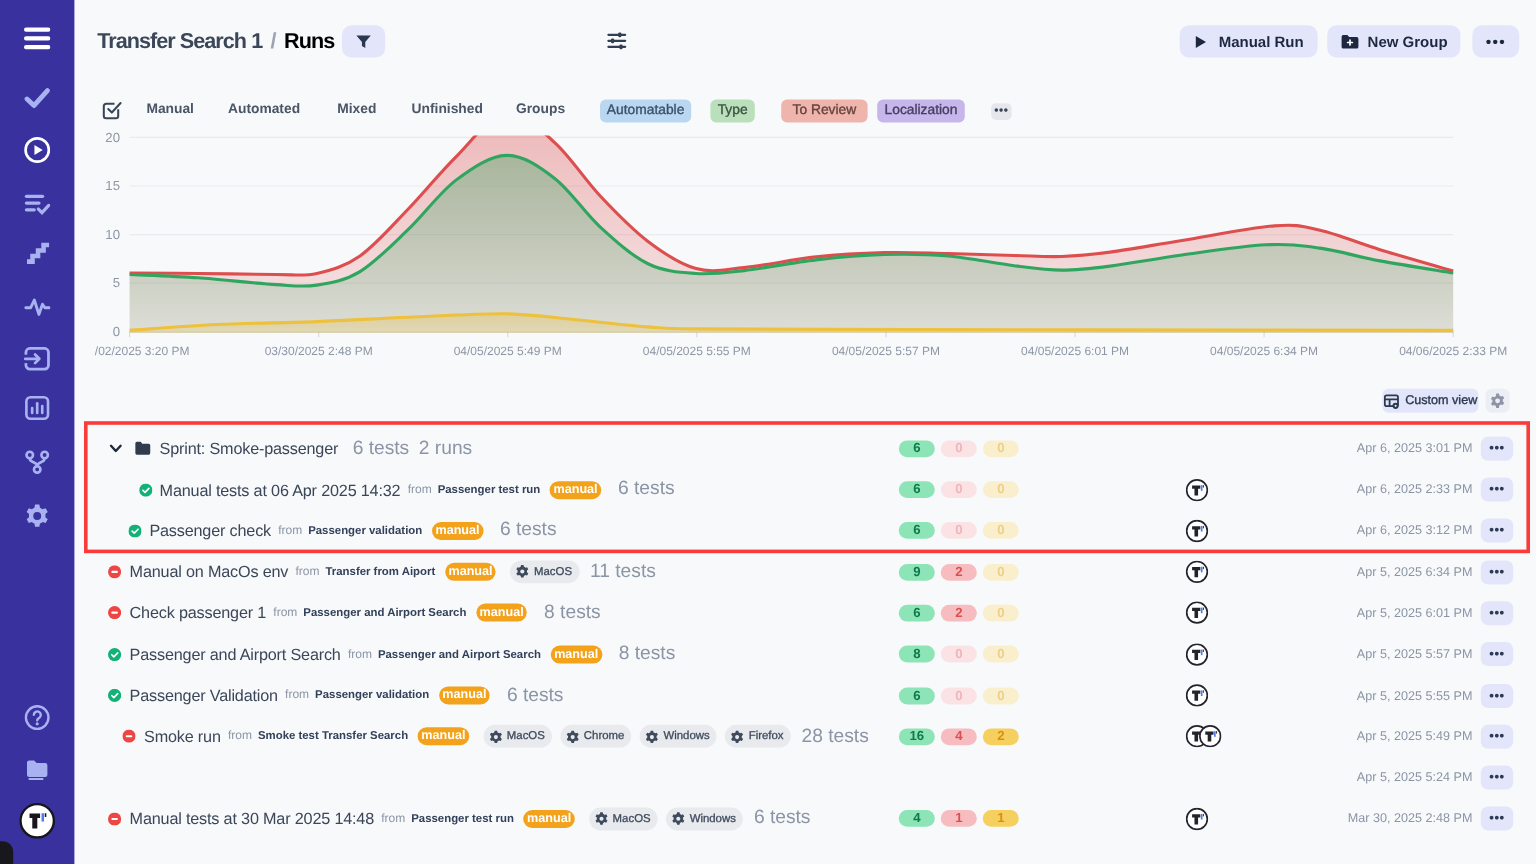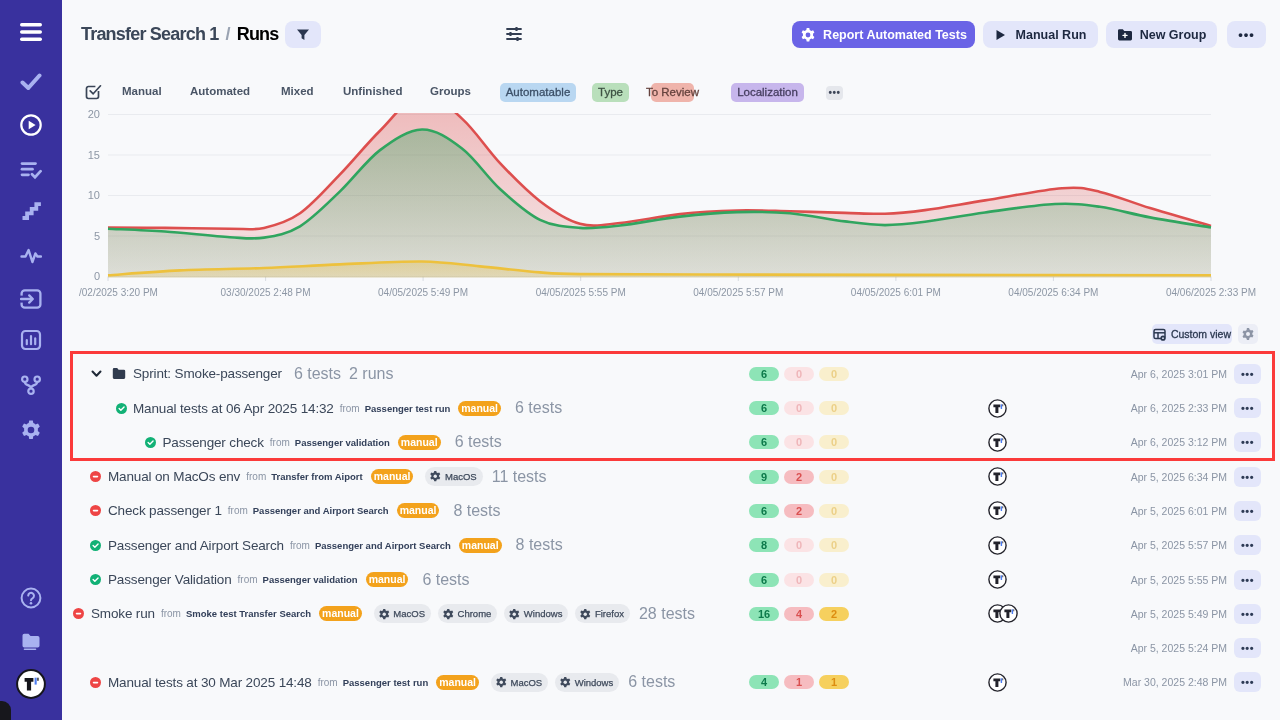--- a/index.html
+++ b/index.html
@@ -166,24 +166,20 @@
           <line x1="2" y1="4" x2="16" y2="4"></line>
           <line x1="2" y1="9" x2="16" y2="9"></line>
           <line x1="2" y1="14" x2="16" y2="14"></line>
         </g>
         <g fill="#333e52">
           <rect x="10.2" y="2" width="2.6" height="4" rx="1"></rect>
           <rect x="4.2" y="7" width="2.6" height="4" rx="1"></rect>
           <rect x="11.2" y="12" width="2.6" height="4" rx="1"></rect>
         </g>
       </svg></div>
-<div class="btn abs" style="left:792px;top:21px;width:183px;height:27px;background:#6a63e6;border-radius:8px;color:#fff;font-size:12.5px;font-weight:700;gap:7px;white-space:nowrap"><svg width="16" height="16" viewBox="0 0 16 16" style="">
-        <path d="M6.7 1.1 h2.6 l.4 1.9 a5.4 5.4 0 0 1 1.6.9 l1.8-.6 1.3 2.2-1.4 1.3a5.5 5.5 0 0 1 0 1.9 l1.4 1.3-1.3 2.2-1.8-.6a5.4 5.4 0 0 1-1.6.9 l-.4 1.9 h-2.6 l-.4-1.9a5.4 5.4 0 0 1-1.6-.9 l-1.8.6-1.3-2.2 1.4-1.3a5.5 5.5 0 0 1 0-1.9 L1.6 5.5 2.9 3.3l1.8.6a5.4 5.4 0 0 1 1.6-.9 Z" fill="#fff"></path>
-        <circle cx="8" cy="8" r="2.4" fill="#6a63e6"></circle>
-      </svg>Report Automated Tests</div>
 <div class="btn lav abs" style="left:983px;top:21px;width:115px;height:27px;font-size:12.5px;font-weight:700;color:#1d2840;gap:10px;white-space:nowrap"><svg width="11" height="12" viewBox="0 0 11 12" style="">
         <path d="M1.5 1 L10 6 L1.5 11 Z" fill="#1d2840"></path>
       </svg>Manual Run</div>
 <div class="btn lav abs" style="left:1106px;top:21px;width:111px;height:27px;font-size:12.5px;font-weight:700;color:#1d2840;gap:7px;white-space:nowrap"><svg width="16" height="14" viewBox="0 0 16 14" style="">
         <path d="M1 2.6 a1.4 1.4 0 0 1 1.4-1.4 h3.4 l1.5 1.7 h6.3 a1.4 1.4 0 0 1 1.4 1.4 v6.8 a1.4 1.4 0 0 1-1.4 1.4 H2.4 a1.4 1.4 0 0 1-1.4-1.4 Z" fill="#1d2840"></path>
         <g stroke="#fff" stroke-width="1.4" stroke-linecap="round">
           <line x1="8" y1="5.4" x2="8" y2="9.4"></line>
           <line x1="6" y1="7.4" x2="10" y2="7.4"></line>
         </g>
       </svg>New Group</div>
@@ -195,21 +191,21 @@
           <path d="M6.2 7.8 l3 3 L16.5 2.8" stroke-linecap="round" stroke-linejoin="round"></path>
         </g>
       </svg></div>
     <div class="abs tb" style="left:122px">Manual</div>
     <div class="abs tb" style="left:190px">Automated</div>
     <div class="abs tb" style="left:281px">Mixed</div>
     <div class="abs tb" style="left:343px">Unfinished</div>
     <div class="abs tb" style="left:430px">Groups</div>
     <div class="abs chipf" style="left:500px;width:76px;background:#b9d7f1;color:#3c5068">Automatable</div>
     <div class="abs chipf" style="left:592px;width:37px;background:#b9dfbb;color:#3e5344">Type</div>
-    <div class="abs chipf" style="left:651px;width:43px;background:#efb4ab;color:#66433e">To Review</div>
+    <div class="abs chipf" style="left:651px;width:72px;background:#efb4ab;color:#66433e">To Review</div>
     <div class="abs chipf" style="left:731px;width:73px;background:#c7b6ec;color:#463e60">Localization</div>
     <div class="abs" style="left:826px;top:85.5px;width:17px;height:14px;background:#e5e7ec;border-radius:4px;color:#3c4557;font-size:10px;font-weight:700;display:flex;align-items:center;justify-content:center;letter-spacing:.5px;line-height:1">•••</div>
 
 <div class="btn lav abs" style="left:1152px;top:324px;width:80px;height:20px;border-radius:5px;font-size:10.5px;font-weight:400;-webkit-text-stroke:0.3px #2c3950;color:#2c3950;gap:5px;white-space:nowrap"><svg width="13" height="13" viewBox="0 0 13 13" style="">
         <g fill="none" stroke="#2c3950" stroke-width="1.5">
           <rect x="1" y="1.5" width="11" height="9" rx="1.6"></rect>
           <line x1="1" y1="4.8" x2="12" y2="4.8"></line>
           <line x1="5" y1="4.8" x2="5" y2="10.5"></line>
         </g>
         <circle cx="10" cy="10.2" r="2.6" fill="#2c3950"></circle>
@@ -268,21 +264,21 @@
             <circle cx="9.5" cy="9.5" r="8.6" fill="#fff" stroke="#23232b" stroke-width="1.4"></circle>
             <path d="M5.4 5.5 h6.9 v2.7 h-1.9 v5.8 h-3 v-5.8 h-2 z" fill="#23232b"></path>
             <rect x="12.7" y="5.3" width="1.4" height="4.7" fill="#4d7df2"></rect>
             <rect x="14.4" y="5.3" width="0.8" height="2" fill="#23232b"></rect>
           </svg></span>
       </span>
       <span class="date">Apr 6, 2025 2:33 PM</span>
       <span class="dots">•••</span>
     </div>
 <div class="row abs" style="top:425.3px">
-      <div class="rl" style="padding-left:83px">
+      <div class="rl" style="padding-left:45px">
         <svg width="11" height="11" viewBox="0 0 12 12" style="flex:none">
           <circle cx="6" cy="6" r="6" fill="#12b176"></circle>
           <path d="M3.4 6.1 L5.3 8 L8.8 4.4" stroke="#fff" stroke-width="1.5" fill="none" stroke-linecap="round" stroke-linejoin="round"></path>
         </svg>
         <span style="width:6.5px;flex:none"></span>
         <span class="ttl">Passenger check</span>
         <span style="width:6px;flex:none"></span>
         <span class="fr">from</span>
         <span class="frb">Passenger validation</span>
         <span style="width:8px;flex:none"></span>
@@ -423,21 +419,21 @@
             <circle cx="9.5" cy="9.5" r="8.6" fill="#fff" stroke="#23232b" stroke-width="1.4"></circle>
             <path d="M5.4 5.5 h6.9 v2.7 h-1.9 v5.8 h-3 v-5.8 h-2 z" fill="#23232b"></path>
             <rect x="12.7" y="5.3" width="1.4" height="4.7" fill="#4d7df2"></rect>
             <rect x="14.4" y="5.3" width="0.8" height="2" fill="#23232b"></rect>
           </svg></span>
       </span>
       <span class="date">Apr 5, 2025 5:55 PM</span>
       <span class="dots">•••</span>
     </div>
 <div class="row abs" style="top:596.8px">
-      <div class="rl" style="padding-left:11px">
+      <div class="rl" style="padding-left:40px">
         <svg width="11" height="11" viewBox="0 0 12 12" style="flex:none">
           <circle cx="6" cy="6" r="6" fill="#ee4545"></circle>
           <rect x="3" y="5.1" width="6" height="1.9" rx="0.9" fill="#fff"></rect>
         </svg>
         <span style="width:7px;flex:none"></span>
         <span class="ttl">Smoke run</span>
         <span style="width:6px;flex:none"></span>
         <span class="fr">from</span>
         <span class="frb">Smoke test Transfer Search</span>
         <span style="width:8px;flex:none"></span>

